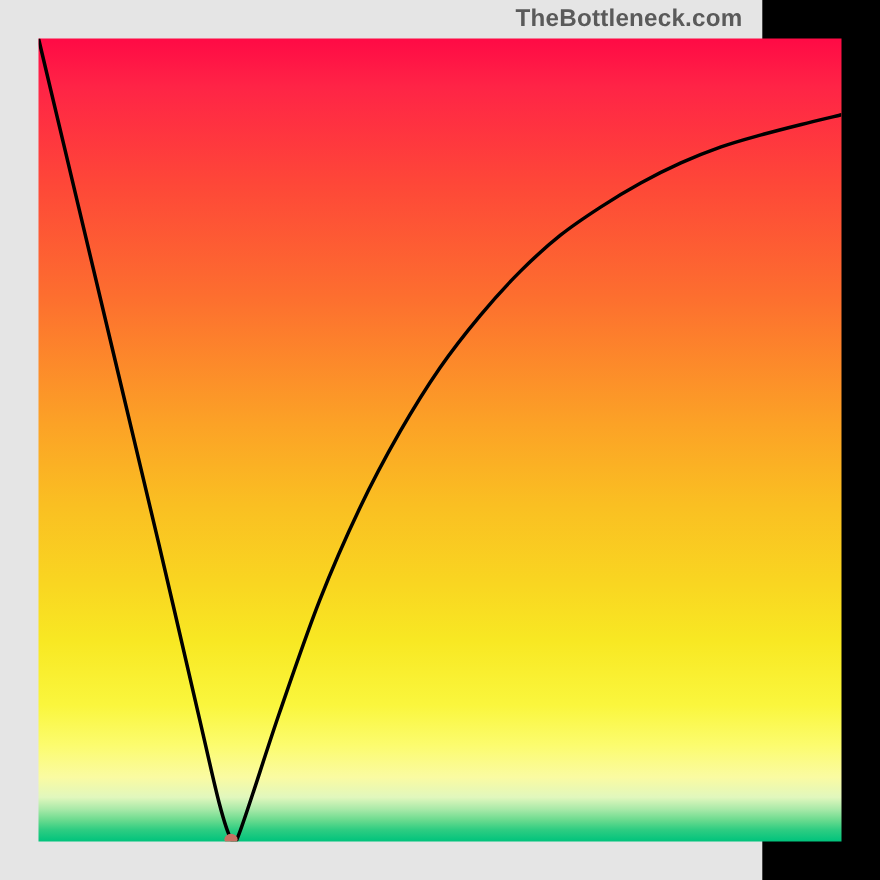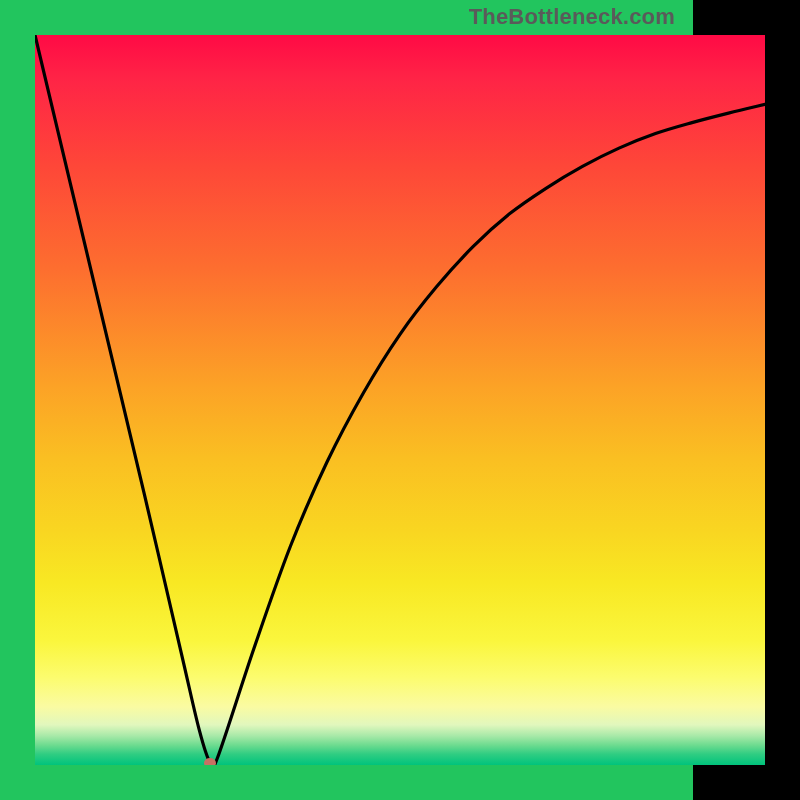--- a/index.html
+++ b/index.html
@@ -2,21 +2,21 @@
 <html><head>
 <meta charset="utf-8">
 <style>
   * { margin: 0; padding: 0; box-sizing: border-box; }
   html, body { width: 800px; height: 800px; overflow: hidden; background: #000; }
 
   .stage {
     position: relative;
     width: 693px;
     height: 800px;
-    background: #22c55e;
+    background: #e5e5e5;
   }
 
   .plot-area {
     position: absolute;
     left: 35px;
     top: 35px;
     width: 730px;
     height: 730px;
     
     background: linear-gradient(

